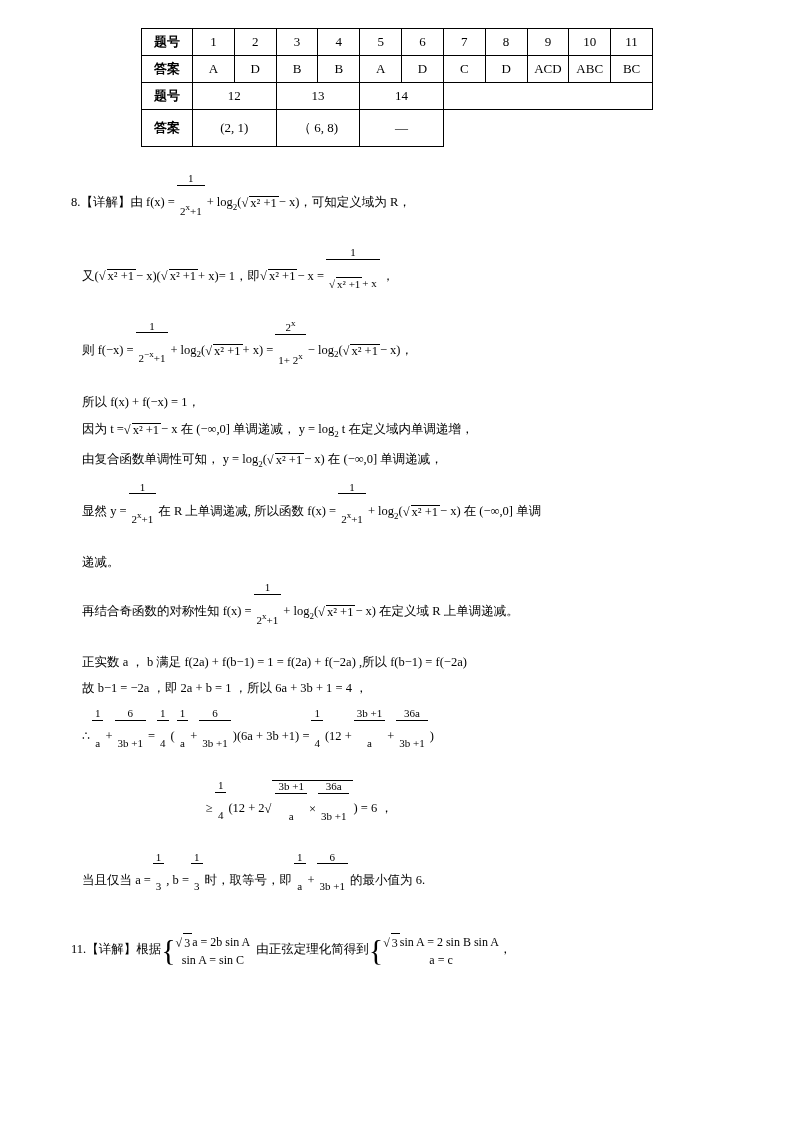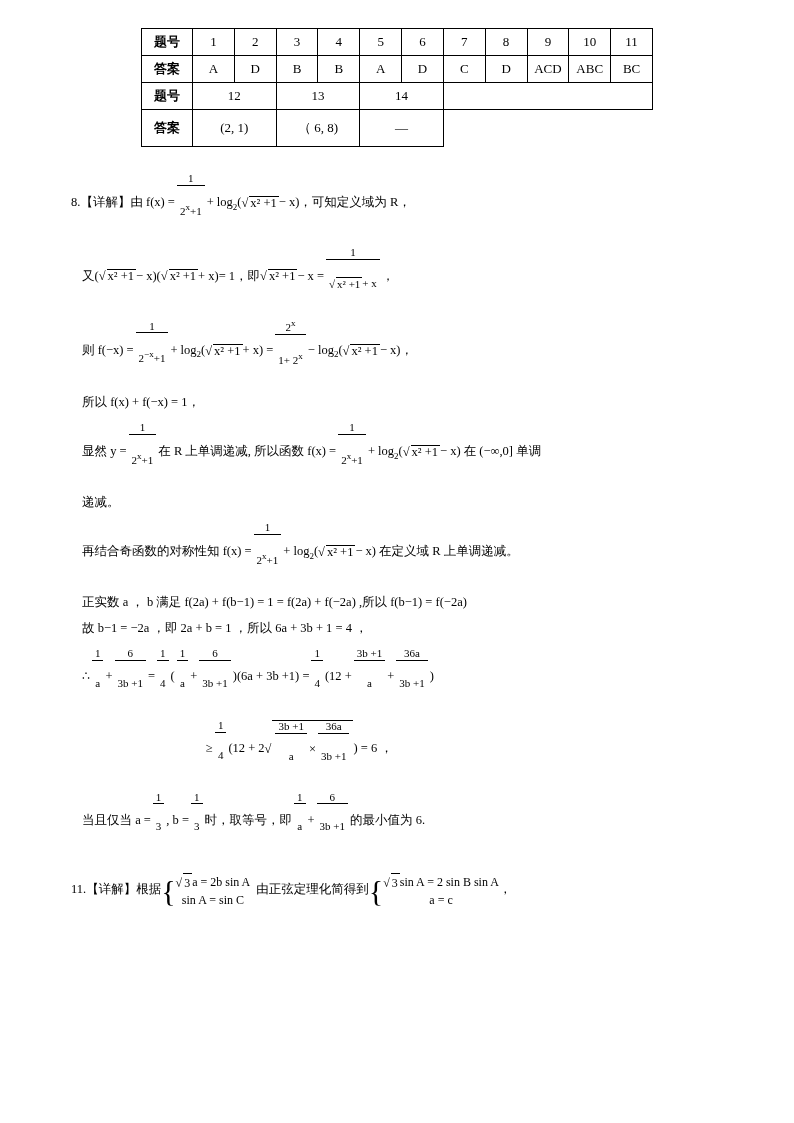--- a/index.html
+++ b/index.html
@@ -159,21 +159,27 @@
     <div class="line indent1">
       <span>又</span>(<span class="radical">√<span class="sqrt">x² +1</span></span><span>− x</span>)(<span class="radical">√<span class="sqrt">x² +1</span></span><span>+ x</span>)<span>= 1，即</span><span class="radical">√<span class="sqrt">x² +1</span></span><span>− x =</span><span class="frac"><span class="num">1</span><span class="den"><span class="radical">√<span class="sqrt">x² +1</span></span><span>+ x</span></span></span><span>，</span>
     </div>
 
     <div class="line indent1">
       <span>则 f(−x) =</span><span class="frac"><span class="num">1</span><span class="den"><span>2</span><sup>−x</sup><span>+1</span></span></span><span>+ log</span><sub>2</sub><span>(</span><span class="radical">√<span class="sqrt">x² +1</span></span><span>+ x) =</span><span class="frac"><span class="num"><span>2</span><sup>x</sup></span><span class="den"><span>1+ 2</span><sup>x</sup></span></span><span>− log</span><sub>2</sub><span>(</span><span class="radical">√<span class="sqrt">x² +1</span></span><span>− x)，</span>
     </div>
 
     <div class="line indent1">所以 f(x) + f(−x) = 1，</div>
 
-
+    <div class="line indent1">
+      <span>因为 t =</span><span class="radical">√<span class="sqrt">x² +1</span></span><span>− x 在 (−∞,0] 单调递减， y = log</span><sub>2</sub><span> t 在定义域内单调递增，</span>
+    </div>
+
+    <div class="line indent1">
+      <span>由复合函数单调性可知， y = log</span><sub>2</sub><span>(</span><span class="radical">√<span class="sqrt">x² +1</span></span><span>− x) 在 (−∞,0] 单调递减，</span>
+    </div>
 
     <div class="line indent1">
       <span>显然 y =</span><span class="frac"><span class="num">1</span><span class="den"><span>2</span><sup>x</sup><span>+1</span></span></span><span>在 R 上单调递减, 所以函数 f(x) =</span><span class="frac"><span class="num">1</span><span class="den"><span>2</span><sup>x</sup><span>+1</span></span></span><span>+ log</span><sub>2</sub><span>(</span><span class="radical">√<span class="sqrt">x² +1</span></span><span>− x) 在 (−∞,0] 单调</span>
     </div>
 
     <div class="line indent1">递减。</div>
 
     <div class="line indent1">
       <span>再结合奇函数的对称性知 f(x) =</span><span class="frac"><span class="num">1</span><span class="den"><span>2</span><sup>x</sup><span>+1</span></span></span><span>+ log</span><sub>2</sub><span>(</span><span class="radical">√<span class="sqrt">x² +1</span></span><span>− x) 在定义域 R 上单调递减。</span>
     </div>

